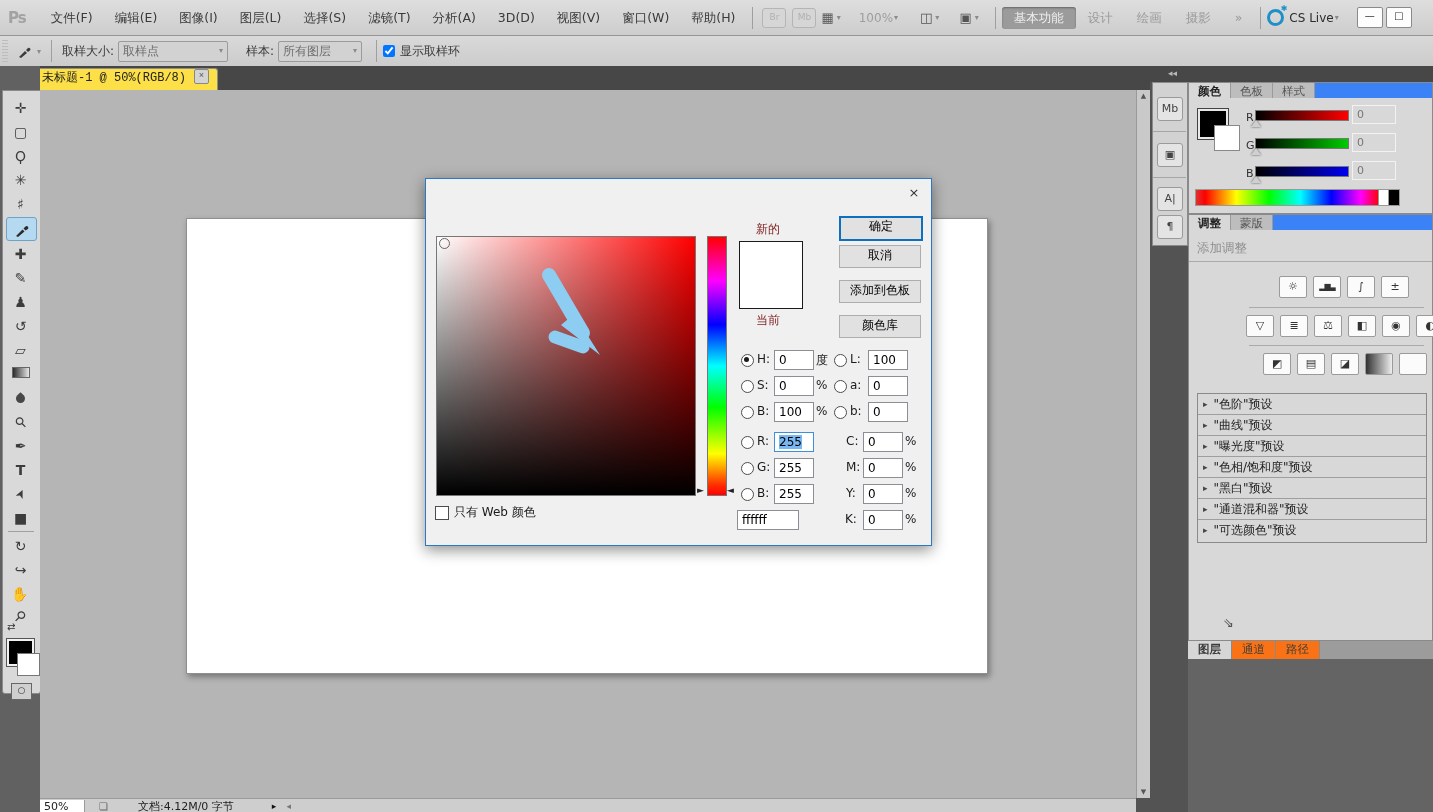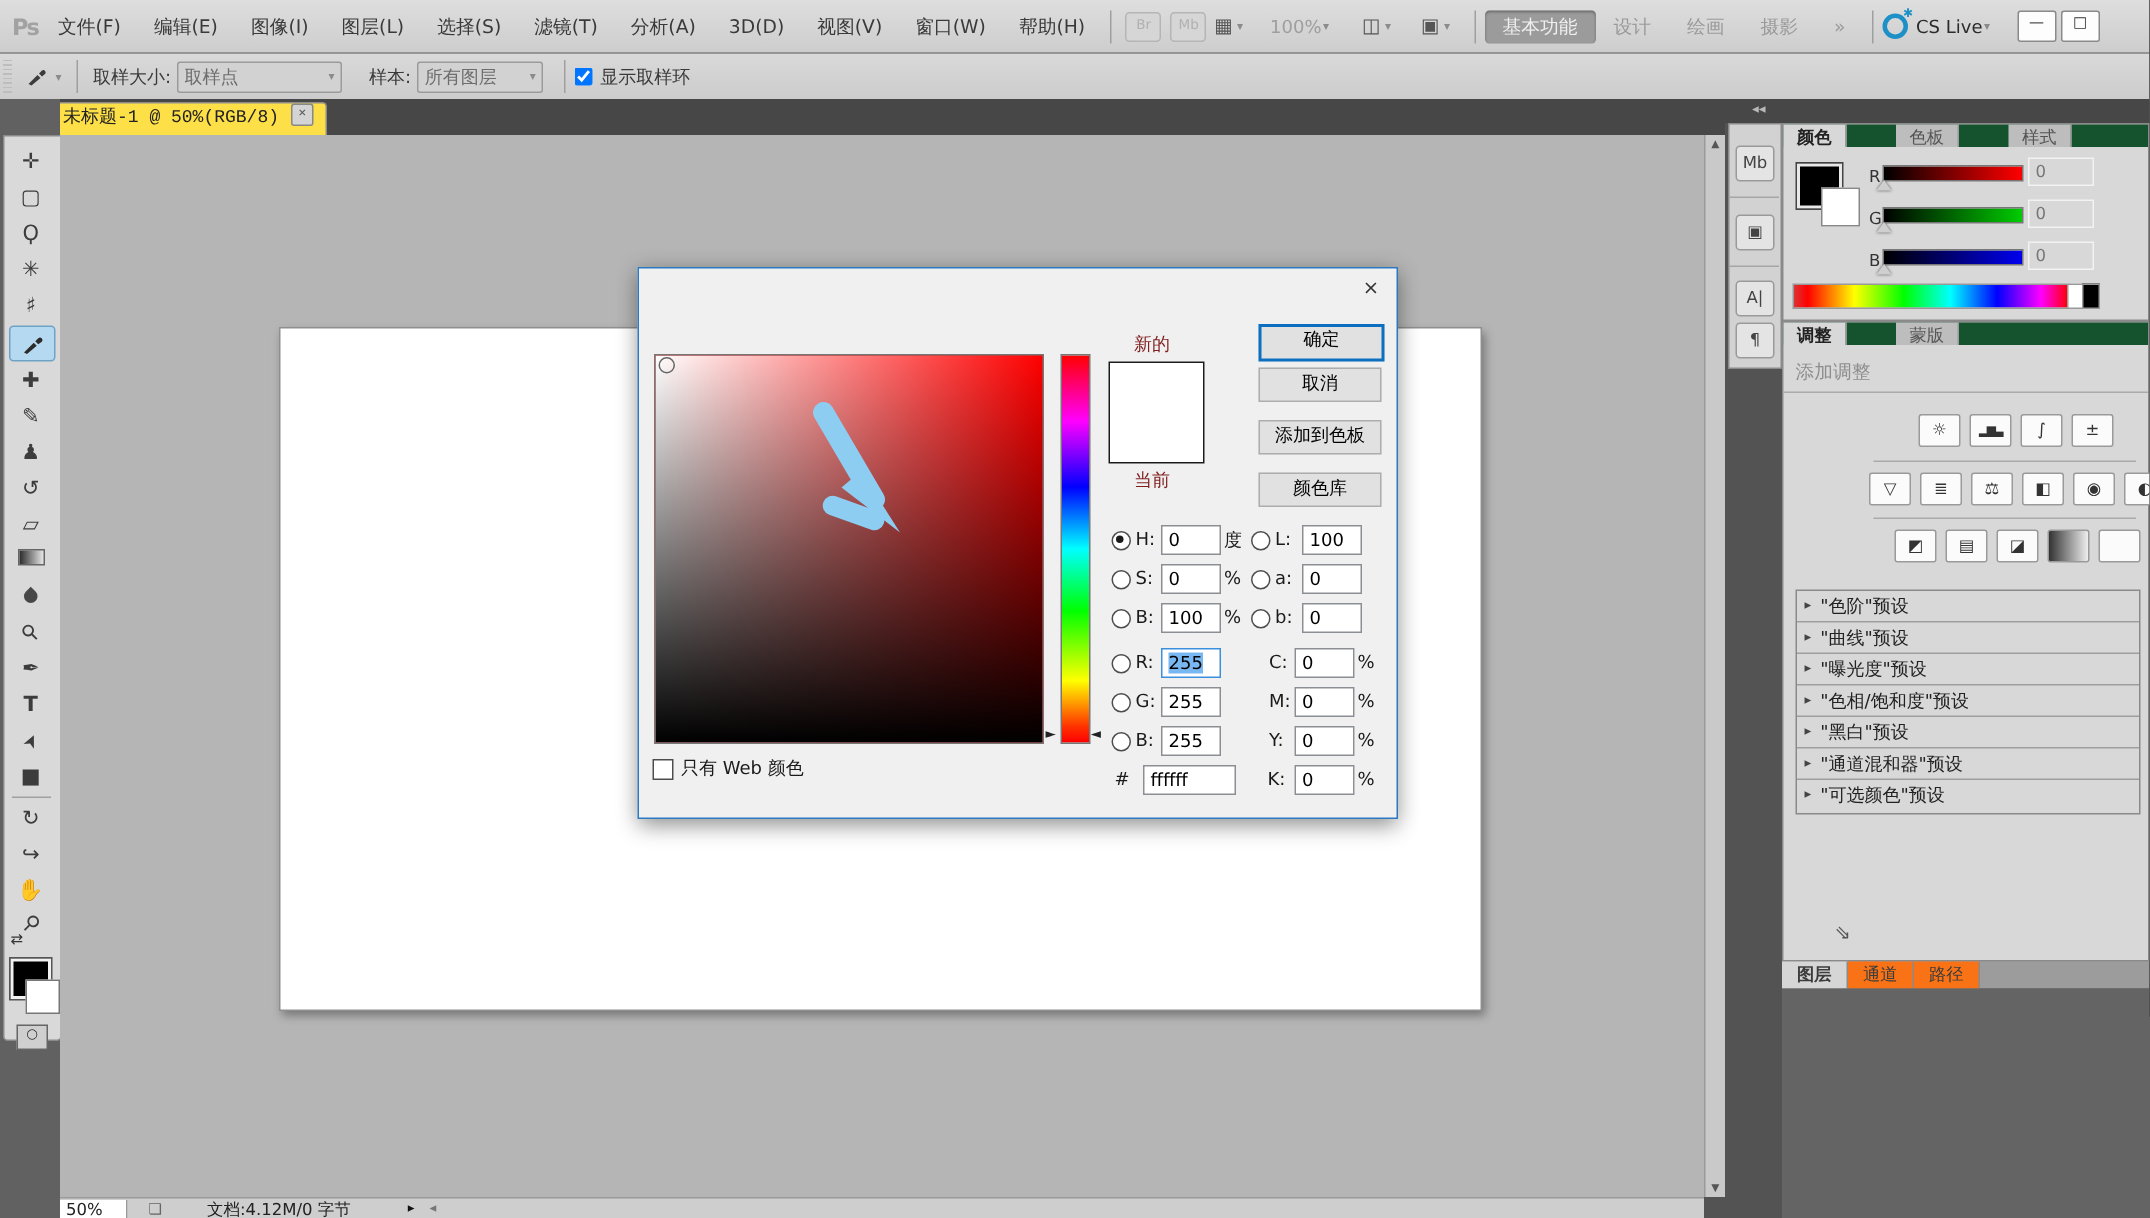--- a/index.html
+++ b/index.html
@@ -3,21 +3,21 @@
 <meta charset="utf-8">
 <style>
   html,body{margin:0;padding:0;background:#333;}
   #root{position:relative;width:1433px;height:812px;background:#535353;
         font-family:"DejaVu Sans","Liberation Sans",sans-serif;font-size:12px;color:#2b2b2b;
         overflow:hidden;user-select:none;}
   .abs{position:absolute;}
   
   .menubar{left:0;top:0;width:1433px;height:35px;background:linear-gradient(#dedede,#cdcdcd);
            border-bottom:1px solid #979797;display:flex;align-items:center;}
-  .pslogo{font-weight:bold;font-size:15px;color:#a2a2a2;margin:0 2px 0 8px;letter-spacing:-1px;}
+  .pslogo{font-weight:bold;font-size:15px;color:#a2a2a2;margin:0 14px 0 8px;letter-spacing:-1px;}
   .menu-item{padding:0 11px;line-height:34px;color:#3a3a3a;font-size:12.5px;cursor:default;}
   .mb-divider{width:1px;height:22px;background:#9f9f9f;margin:0 6px;}
   .minibtn{width:22px;height:18px;border:1px solid #b5b5b5;border-radius:3px;color:#b0b0b0;
            font-size:9px;text-align:center;line-height:17px;margin:0 3px;background:#d6d6d6;}
   .tinyicon{color:#555;font-size:13px;margin:0 2px;}
   .ddarrow{color:#8b8b8b;font-size:8px;margin:0 4px 0 1px;}
   .graytext{color:#9e9e9e;}
   .wsbtn{padding:0 12px;line-height:22px;color:#9a9a9a;font-size:12.5px;}
   .wsbtn.active{background:#9b9b9b;color:#efefef;border-radius:3px;box-shadow:inset 0 1px 2px rgba(0,0,0,.35);}
   .cslive-ring{display:inline-block;width:11px;height:11px;border:3px solid #1d90c8;border-radius:50%;
@@ -72,21 +72,21 @@
   .hsleft{color:#777;font-size:9px;}
   
   .rightstrip-bg{left:1150px;top:66px;width:283px;height:746px;background:#535353;}
   .collapse-row{left:1150px;top:66px;width:283px;height:16px;background:#474747;color:#b9b9b9;
                 font-size:9px;line-height:15px;}
   .iconstrip{left:1152px;top:82px;width:34px;height:162px;background:#d2d2d2;border:1px solid #8a8a8a;}
   .istrip-icon{position:absolute;left:4px;width:24px;height:22px;background:#e4e4e4;border:1px solid #9a9a9a;
                border-radius:3px;text-align:center;line-height:21px;font-size:11px;color:#444;}
   .istrip-sep{position:absolute;left:0;width:33px;height:1px;background:#a5a5a5;}
   .panel{background:#d8d8d8;border:1px solid #8a8a8a;}
-  .ptabrow{position:absolute;left:0;top:0;width:100%;height:15px;background:#14532d;display:flex;gap:33px;}
+  .ptabrow{position:absolute;left:0;top:0;width:100%;height:15px;background:#3b82f6;display:flex;}
   .ptab{padding:0 9px;line-height:16px;font-size:11.5px;color:#555;background:#bdbdbd;
         border-right:1px solid #9a9a9a;}
   .ptab.active{background:#d8d8d8;color:#222;font-weight:bold;}
   .slider-label{position:absolute;font-size:11px;color:#333;}
   .slider-bar{position:absolute;height:9px;border:1px solid #777;}
   .slider-thumb{position:absolute;width:0;height:0;border-left:5px solid transparent;border-right:5px solid transparent;
                 border-bottom:7px solid #cfcfcf;filter:drop-shadow(0 0 1px #555);}
   .val-box{position:absolute;width:38px;height:17px;border:1px solid #f2f2f2;color:#777;
            padding-left:4px;line-height:17px;font-size:11px;}
   .spectrum{position:absolute;height:15px;border:1px solid #999;
@@ -439,21 +439,21 @@
     <div class="fieldrow" style="left:0;top:306px;width:505px">
       <span class="radio" style="left:315px"></span>
       <span class="flabel" style="left:331px">B:</span>
       <span class="num" style="left:348px">255</span>
       <span class="flabel" style="left:420px">Y:</span>
       <span class="num" style="left:437px">0</span>
       <span class="funit" style="left:479px">%</span>
     </div>
     <div class="fieldrow" style="left:0;top:332px;width:505px">
       <span class="flabel" style="left:317px">#</span>
-      <span class="num hexbox" style="left:336px">ffffff</span>
+      <span class="num hexbox" style="left:311px">ffffff</span>
       <span class="flabel" style="left:419px">K:</span>
       <span class="num" style="left:437px">0</span>
       <span class="funit" style="left:479px">%</span>
     </div>
 
     <div class="webcheck">
       <span class="cb"></span>
       <span>只有 Web 颜色</span>
     </div>
   </div>

